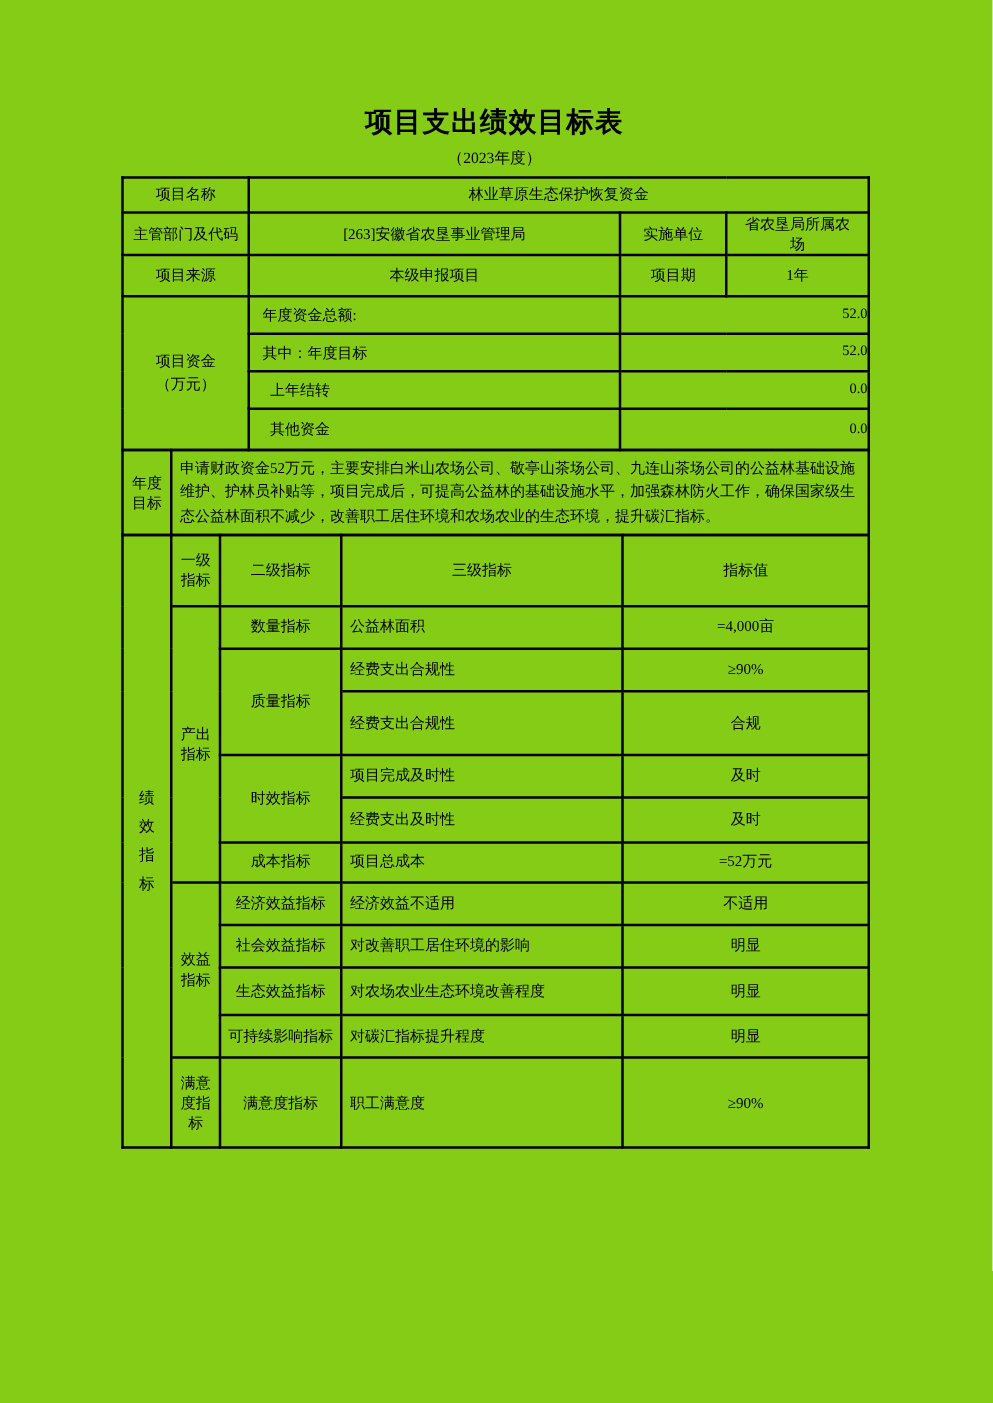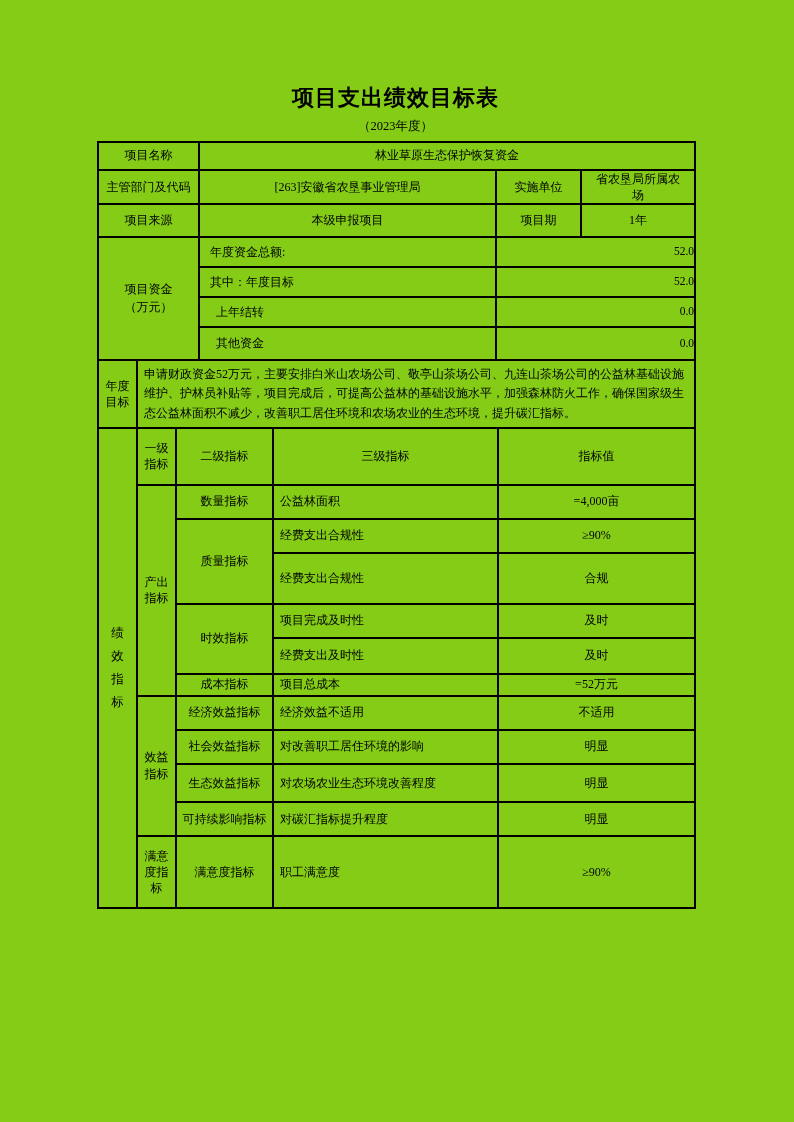--- a/index.html
+++ b/index.html
@@ -146,21 +146,21 @@
       </tr>
       <tr style="height:34px">
         <td rowspan="2">时效指标</td>
         <td class="left">项目完成及时性</td>
         <td>及时</td>
       </tr>
       <tr style="height:36px">
         <td class="left">经费支出及时性</td>
         <td>及时</td>
       </tr>
-      <tr style="height:22px">
+      <tr style="height:32px">
         <td>成本指标</td>
         <td class="left">项目总成本</td>
         <td>=52万元</td>
       </tr>
       <tr style="height:34px">
         <td rowspan="4" class="wrap2">效益指标</td>
         <td style="padding:0 1px;text-align:center;">经济效益指标</td>
         <td class="left">经济效益不适用</td>
         <td>不适用</td>
       </tr>

